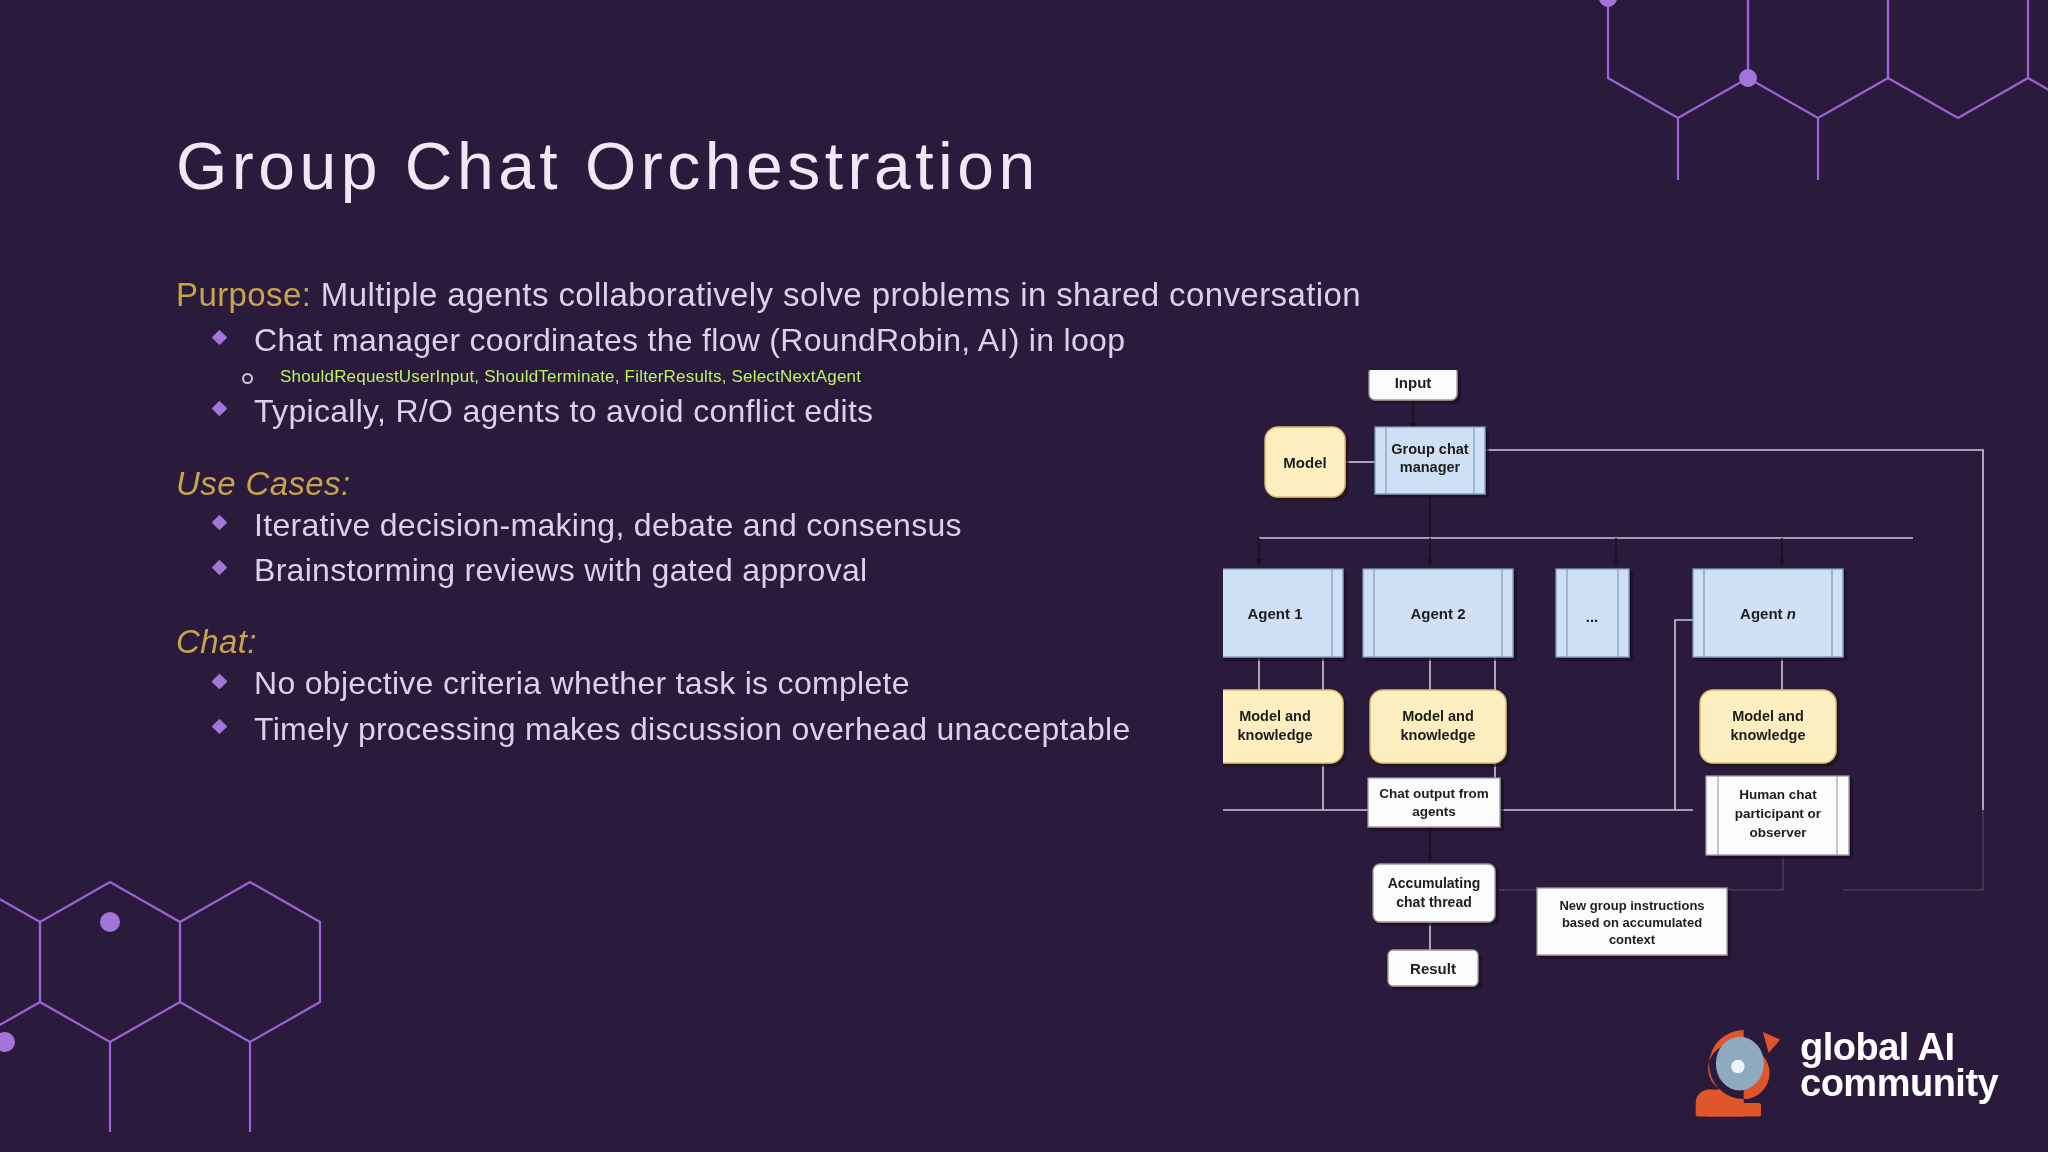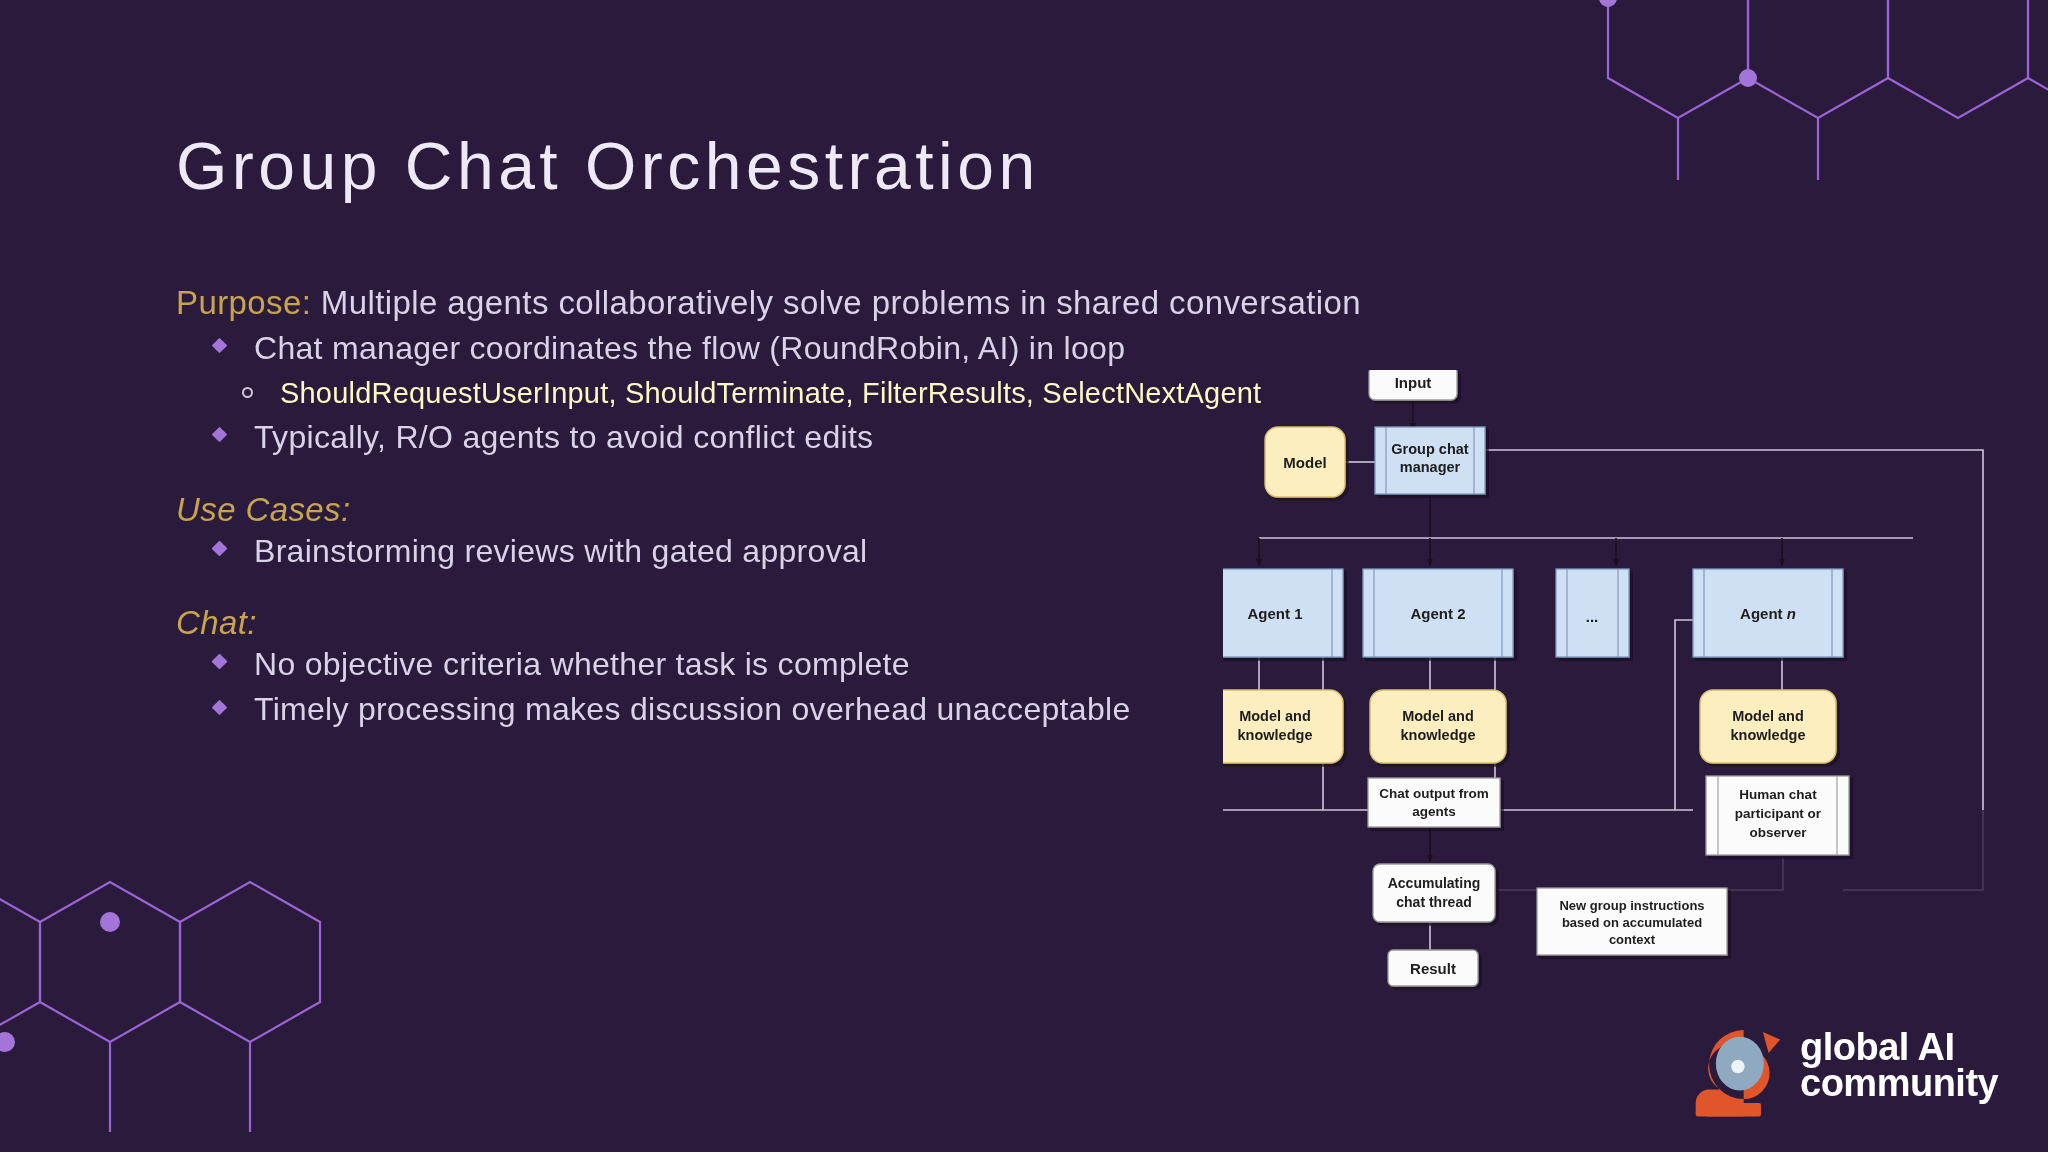--- a/index.html
+++ b/index.html
@@ -22,21 +22,21 @@
 
   
   #title{
     position:absolute;left:176px;top:128px;
     font-size:66px;letter-spacing:4.5px;
     font-weight:300;color:#efe9f7;
     white-space:nowrap;
   }
 
   
-  #body{position:absolute;left:176px;top:282px;width:1180px;}
+  #body{position:absolute;left:176px;top:274px;width:1180px;}
   .lead{
     font-size:33px;font-weight:300;color:#d9d2e8;
     letter-spacing:.4px;line-height:1.28;margin:0 0 2px 0;
     white-space:nowrap;
   }
   .lead .kw{color:#c8a44a;}
   .sect{
     font-size:33px;font-weight:300;color:#c8a44a;
     letter-spacing:.4px;margin:0;white-space:nowrap;font-style:italic;
   }
@@ -46,22 +46,22 @@
     color:#d9d2e8;letter-spacing:.3px;line-height:1.42;
     padding-left:44px;white-space:nowrap;
   }
   ul.l1 > li > .bullet{
     position:absolute;left:4px;top:.44em;
     width:11px;height:11px;background:#a375d8;
     transform:rotate(45deg);border-radius:1px;
   }
   ul.l2{list-style:none;margin:0;padding:0 0 0 60px;}
   ul.l2 > li{
-    position:relative;font-size:29px;font-weight:300;
-    color:#fef9c3;letter-spacing:.2px;line-height:1.5;
+    position:relative;font-size:17px;font-weight:300;
+    color:#bef264;letter-spacing:.2px;line-height:1.5;
     padding-left:44px;white-space:nowrap;
   }
   ul.l2 > li > .bullet-o{
     position:absolute;left:6px;top:.52em;
     width:11px;height:11px;border:2px solid #cfc6de;
     border-radius:50%;box-sizing:border-box;
   }
   .gap{height:30px;}
 
   
@@ -140,20 +140,21 @@
         <span>Typically, R/O agents to avoid conflict edits</span>
       </li>
     </ul>
 
     <div class="gap"></div>
 
     <p class="sect">Use Cases:</p>
     <ul class="l1">
       <li>
         <span class="bullet"></span>
+        <span>Iterative decision-making, debate and consensus</span>
       </li>
       <li>
         <span class="bullet"></span>
         <span>Brainstorming reviews with gated approval</span>
       </li>
     </ul>
 
     <div class="gap"></div>
 
     <p class="sect">Chat:</p>

